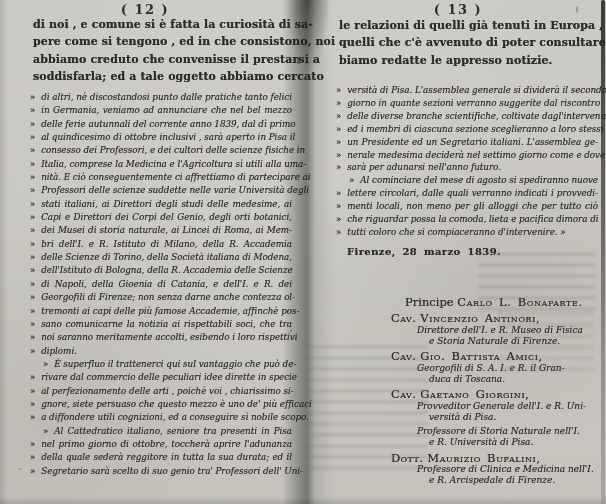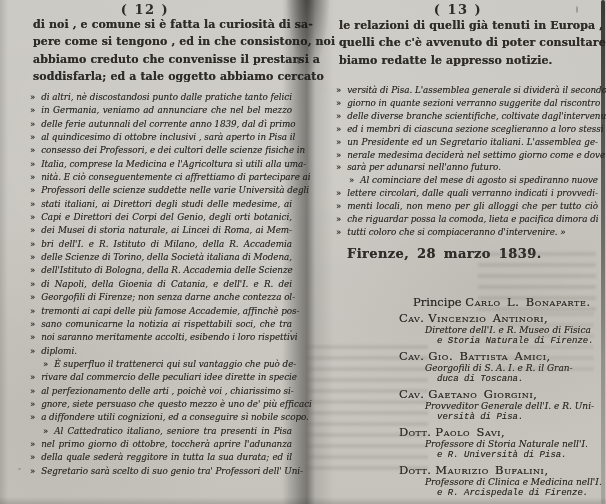--- a/index.html
+++ b/index.html
@@ -37,34 +37,34 @@
   .quote .tline{
     font-size:8.8px;font-style:italic;line-height:13.35px;letter-spacing:-0.05px;
     white-space:nowrap;text-align:justify;text-align-last:justify;
     text-shadow:0 0 0.5px rgba(52,50,45,0.6);
   }
   .page-right .quote .tline{line-height:12.9px;}
   .quote .tline.indent{padding-left:13px;}
   .quote .tline.pend{text-align-last:left;}
   .qmark{font-style:normal;font-size:8.5px;padding-right:6px;}
 
-  .dateline{position:absolute;left:44px;top:246px;font-size:13px;font-weight:bold;
+  .dateline{position:absolute;left:44px;top:246px;font-size:10px;font-weight:bold;
     letter-spacing:0.4px;word-spacing:3px;text-shadow:0 0 0.6px rgba(46,44,40,0.7);}
 
-  .signatures{position:absolute;left:96px;top:296px;width:200px;}
+  .signatures{position:absolute;left:88px;top:296px;width:200px;}
   .sig{margin-bottom:3.5px;}
   .sig.first-indent .sig-name{padding-left:14px;}
   .sig-name{font-size:11.5px;line-height:12.5px;white-space:nowrap;
     text-shadow:0 0 0.5px rgba(46,44,40,0.7);}
   .sig-person{font-variant:small-caps;letter-spacing:0.6px;word-spacing:2px;}
   .cap-title{font-variant:small-caps;letter-spacing:0.4px;}
   .sig-roles{margin-left:26px;}
   .sig-role-line{font-size:9px;font-style:italic;line-height:11px;white-space:nowrap;
     text-shadow:0 0 0.4px rgba(52,50,45,0.6);}
-  .sig-role-line + .sig-role-line{padding-left:12px;font-family:Liberation Mono, monospace;}
+  .sig-role-line + .sig-role-line{padding-left:12px;}
 
   
   .gutter{position:absolute;left:282px;top:0;width:52px;height:100%;
     background:linear-gradient(90deg, rgba(30,29,26,0) 0%, rgba(30,29,26,0.38) 38%,
       rgba(30,29,26,0.46) 48%, rgba(30,29,26,0.12) 64%, rgba(30,29,26,0) 100%);}
   .gutter-top{position:absolute;left:286px;top:-8px;width:44px;height:80px;
     background:radial-gradient(ellipse at 50% 0%, rgba(20,19,17,0.55), transparent 72%);}
   .edge-right{position:absolute;right:1px;top:0;width:4px;height:100%;
     background:linear-gradient(180deg, rgba(33,32,29,0.85) 0%, rgba(33,32,29,0.6) 40%,
       rgba(33,32,29,0.3) 72%, rgba(33,32,29,0.18) 100%);border-radius:2px;}
@@ -171,21 +171,20 @@
           </div>
         </div>
         <div class="sig">
           <div class="sig-name"><span class="cap-title">Cav. </span><span class="sig-person">Gaetano Giorgini,</span></div>
           <div class="sig-roles">
             <div class="sig-role-line">Provveditor Generale dell'I. e R. Uni-</div>
             <div class="sig-role-line">versità di Pisa.</div>
           </div>
         </div>
         <div class="sig">
-          <div class="sig-name"><span class="cap-title">Dott. </span><span class="sig-person">Paolo Savi,</span></div>
           <div class="sig-roles">
             <div class="sig-role-line">Professore di Storia Naturale nell'I.</div>
             <div class="sig-role-line">e R. Università di Pisa.</div>
           </div>
         </div>
         <div class="sig">
           <div class="sig-name"><span class="cap-title">Dott. </span><span class="sig-person">Maurizio Bufalini,</span></div>
           <div class="sig-roles">
             <div class="sig-role-line">Professore di Clinica e Medicina nell'I.</div>
             <div class="sig-role-line">e R. Arcispedale di Firenze.</div>

